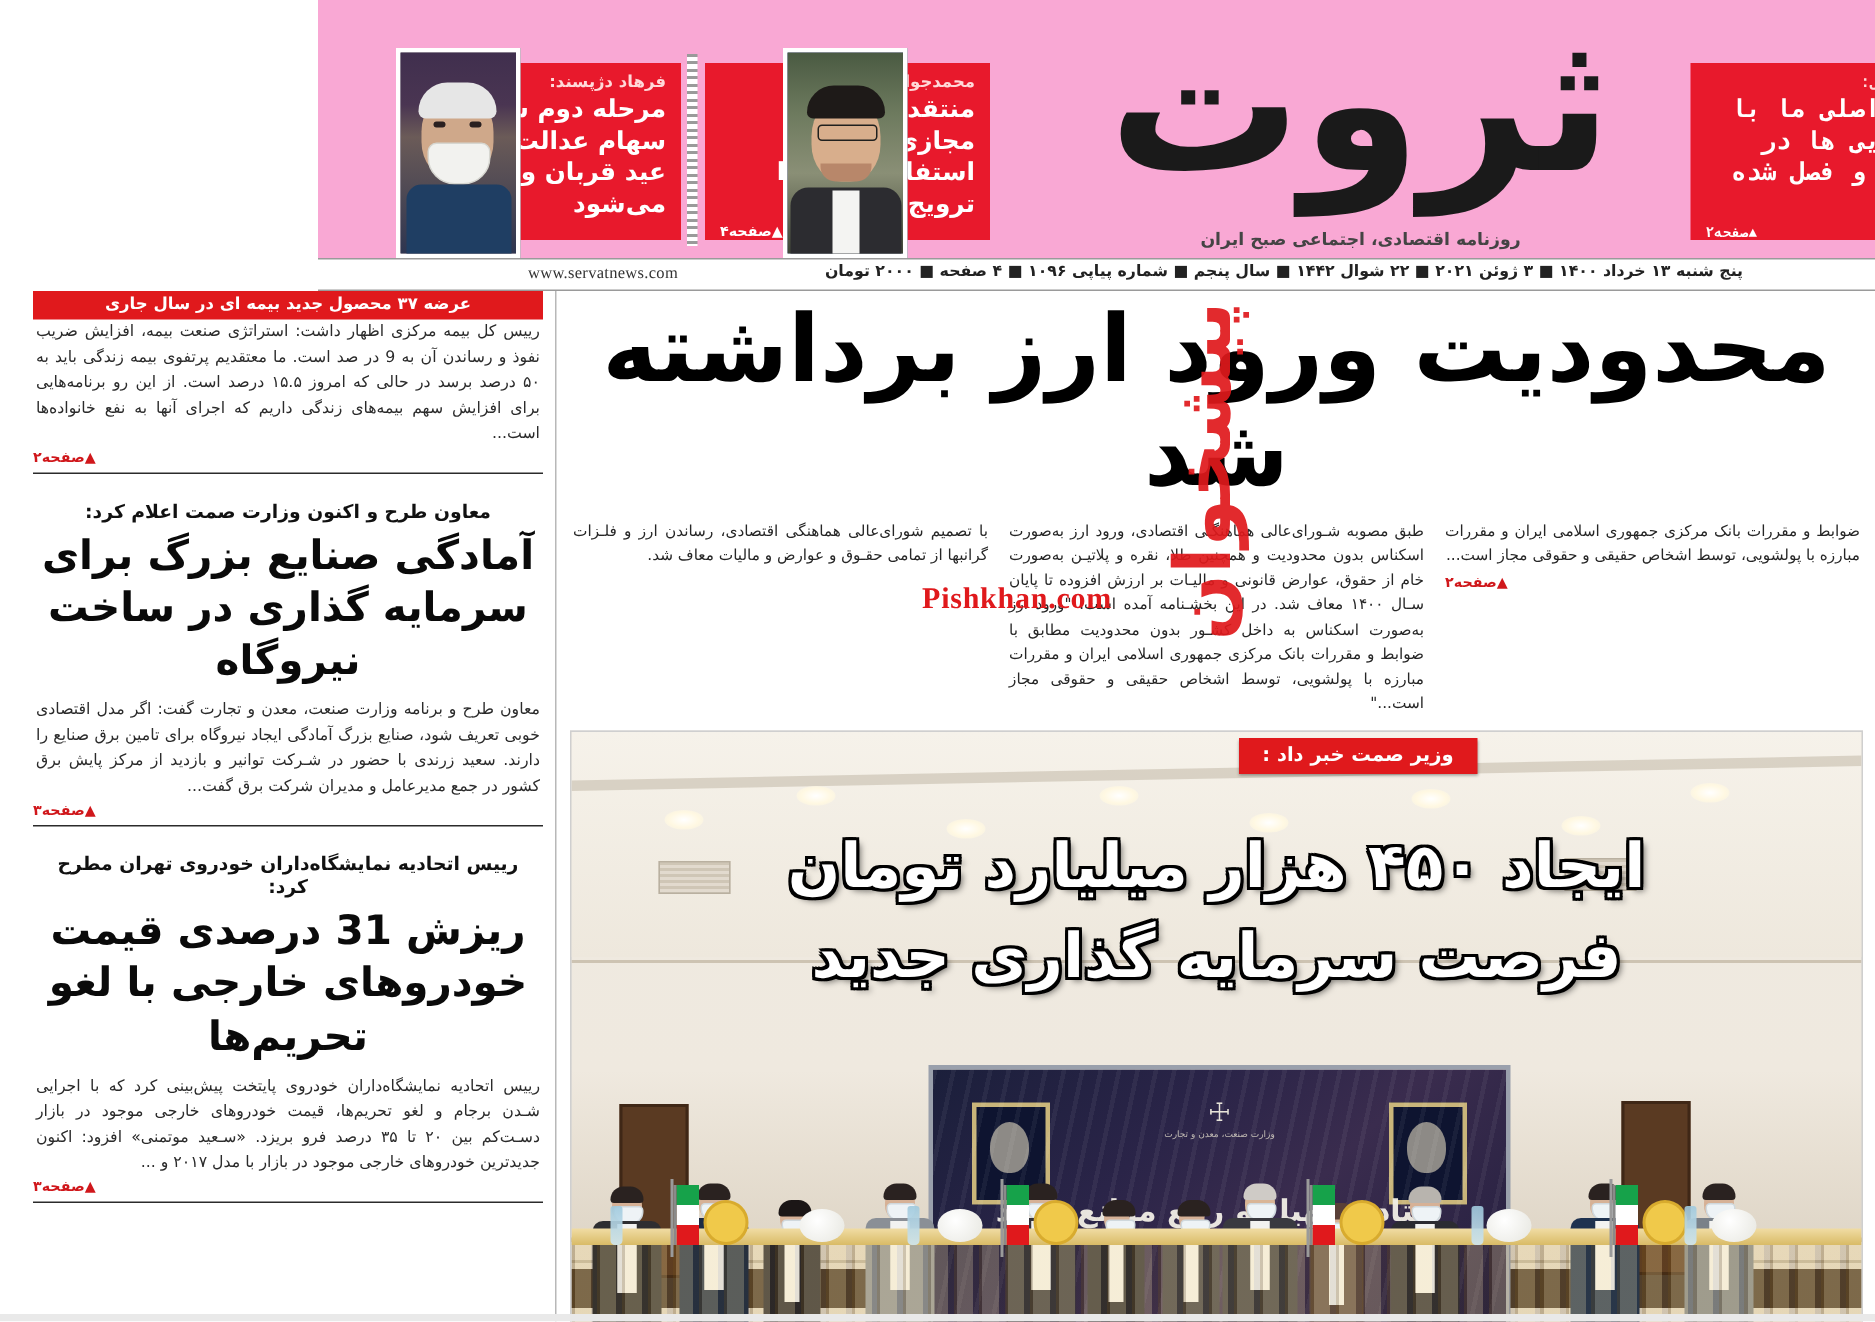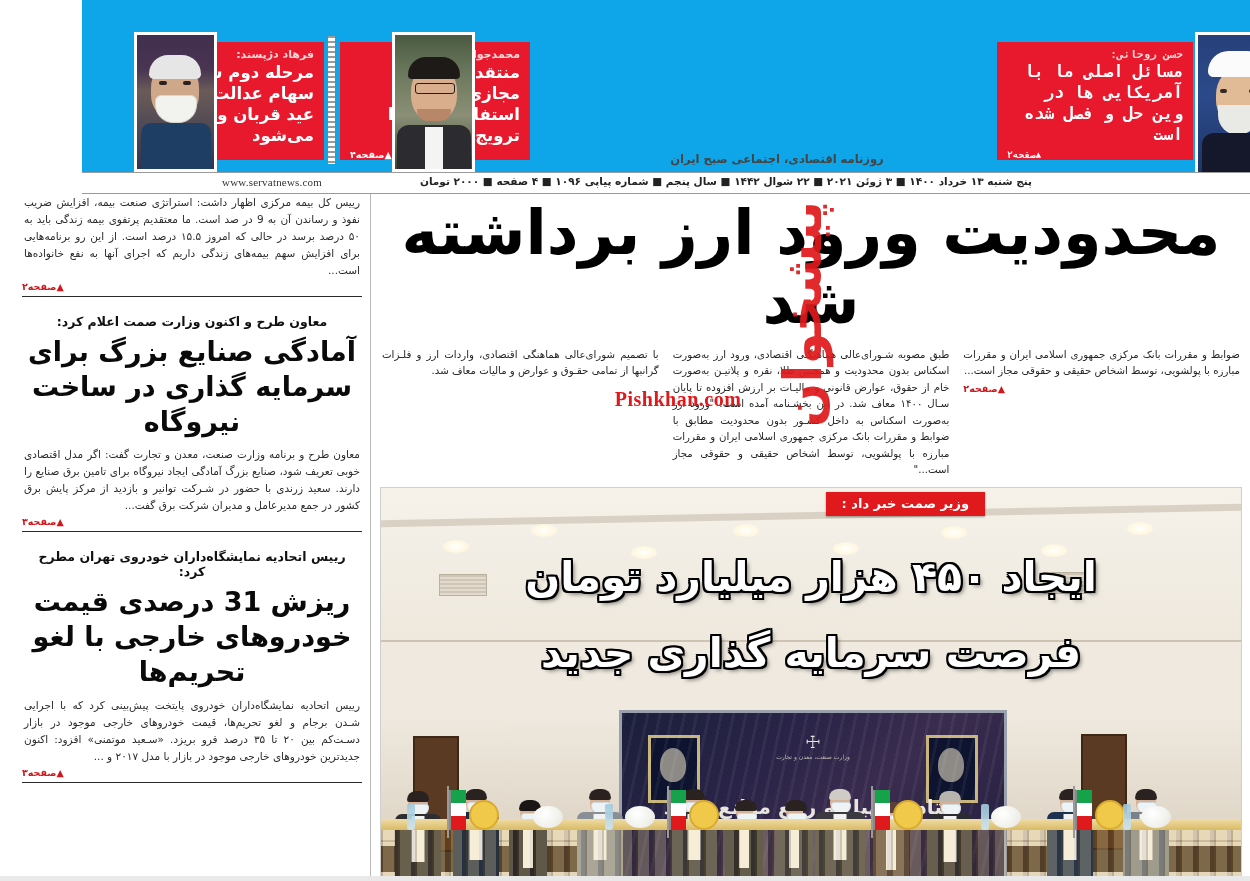--- a/index.html
+++ b/index.html
@@ -5,21 +5,21 @@
   html,body{margin:0;padding:0;}
   body{
     width:1250px;height:881px;overflow:hidden;
     background:#ffffff;
     font-family:"DejaVu Sans","Liberation Sans",sans-serif;
     direction:rtl;
   }
   #page{position:relative;width:1250px;height:881px;background:#fff;}
 
   
-  .header{position:relative;height:180px;width:1168px;background:#0ea5e9;}
+  .header{position:relative;height:180px;width:1038px;background:#f9a8d4;}
 
   
   .masthead{
     position:absolute;left:495px;top:12px;width:400px;height:160px;
     text-align:center;
   }
   .masthead-word{
     position:absolute;right:0px;top:-6px;width:400px;
     font-family:"DejaVu Sans","Liberation Sans",sans-serif;
     font-size:128px;font-weight:bold;line-height:1;
@@ -261,20 +261,21 @@
         <div style="position:absolute;left:16px;top:30px;width:46px;height:56px;border-radius:46% 46% 44% 44%;background:#d8ae8c;"></div>
         <div style="position:absolute;left:13px;top:22px;width:52px;height:22px;border-radius:22px 22px 5px 5px;background:#1e1a18;"></div>
         <div style="position:absolute;left:20px;top:48px;width:38px;height:9px;border:1.5px solid #20201e;border-radius:3px;"></div>
         <div style="position:absolute;left:22px;top:74px;width:34px;height:12px;background:#b8876a;border-radius:0 0 10px 10px;"></div>
         <div style="position:absolute;left:2px;top:90px;width:74px;height:46px;background:#2c2c30;border-radius:12px 12px 0 0;"></div>
         <div style="position:absolute;left:30px;top:92px;width:18px;height:44px;background:#f4f4f2;"></div>
       </div>
     </div>
 
     <div class="masthead">
+      <div class="masthead-word">ثروت</div>
       <div class="masthead-tag">روزنامه اقتصادی، اجتماعی صبح ایران</div>
     </div>
 
     <div class="promo" style="left:915px;top:42px;width:196px;font-family:Liberation Mono, monospace;">
       <div class="promo-kicker">حسن روحانی:</div>
       <div class="promo-head">مسائل اصلی ما با آمریکایی ها در وین حل و فصل شده است</div>
       <div class="promo-page">▲صفحه۲</div>
     </div>
     <div class="promo-photo" style="left:1113px;top:32px;width:80px;height:137px;">
       <div class="ph-inner" style="position:relative;width:100%;height:100%;
@@ -294,20 +295,21 @@
     </div>
   </div>
 
   <div class="sheet">
 
     <div class="vrule"></div>
 
     <div class="side-col">
 
       <div class="side-art">
+        <div class="side-redbar">عرضه ۳۷ محصول جدید بیمه ای در سال جاری</div>
         <div class="side-body">رییس کل بیمه مرکزی اظهار داشت: استراتژی صنعت بیمه، افزایش ضریب نفوذ و رساندن آن به 9 در صد است. ما معتقدیم پرتفوی بیمه زندگی باید به ۵۰ درصد برسد در حالی که امروز ۱۵.۵ درصد است. از این رو برنامه‌هایی برای افزایش سهم بیمه‌های زندگی داریم که اجرای آنها به نفع خانواده‌ها است...</div>
         <div class="side-more">▲صفحه۲</div>
         <div class="side-rule"></div>
       </div>
 
       <div class="side-art">
         <div class="side-kicker">معاون طرح و اکنون وزارت صمت اعلام کرد:</div>
         <div class="side-head">آمادگی صنایع بزرگ برای سرمایه گذاری در ساخت نیروگاه</div>
         <div class="side-body">معاون طرح و برنامه وزارت صنعت، معدن و تجارت گفت: اگر مدل اقتصادی خوبی تعریف شود، صنایع بزرگ آمادگی ایجاد نیروگاه برای تامین برق صنایع را دارند. سعید زرندی با حضور در شـرکت توانیر و بازدید از مرکز پایش برق کشور در جمع مدیرعامل و مدیران شرکت برق گفت...</div>
         <div class="side-more">▲صفحه۳</div>
@@ -322,21 +324,21 @@
         <div class="side-rule"></div>
       </div>
 
     </div>
 
     <div class="main">
 
       <div class="main-head">محدودیت ورود ارز برداشته شد</div>
 
       <div class="main-cols">
-        <div class="main-col">با تصمیم شورای‌عالی هماهنگی اقتصادی، واردات ارز و فلـزات گرانبها از تمامی حقـوق و عوارض و مالیات معاف شد.</div>
+        <div class="main-col">با تصمیم شورای‌عالی هماهنگی اقتصادی، رساندن ارز و فلـزات گرانبها از تمامی حقـوق و عوارض و مالیات معاف شد.</div>
         <div class="main-col">طبق مصوبه شـورای‌عالی هماهنگـی اقتصادی، ورود ارز به‌صورت اسکناس بدون محدودیت و همچنین طلا، نقره و پلاتیـن به‌صورت خام از حقوق، عوارض قانونی و مالیـات بر ارزش افزوده تا پایان سـال ۱۴۰۰ معاف شد. در این بخشـنامه آمده است: "ورود ارز به‌صورت اسکناس به داخل کشـور بدون محدودیت مطابق با ضوابط و مقررات بانک مرکزی جمهوری اسلامی ایران و مقررات مبارزه با پولشویی، توسط اشخاص حقیقی و حقوقی مجاز است..."</div>
         <div class="main-col">
           <span>ضوابط و مقررات بانک مرکزی جمهوری اسلامی ایران و مقررات مبارزه با پولشویی، توسط اشخاص حقیقی و حقوقی مجاز است...</span>
           <div class="side-more">▲صفحه۲</div>
         </div>
       </div>
 
       <div class="photo-wrap">
         <div class="room"></div>
         <div class="ceiling"></div>
@@ -503,21 +505,21 @@
         <div class="vase" style="left:610px;"></div>
         <div class="vase" style="left:760px;"></div>
 
         <div class="bottle" style="left:26px;"></div>
         <div class="bottle" style="left:224px;"></div>
         <div class="bottle" style="left:600px;"></div>
         <div class="bottle" style="left:742px;"></div>
 
         <div class="badge">وزیر صمت خبر داد :</div>
         <div class="ovl-head" style="top:62px;">ایجاد ۴۵۰ هزار میلیارد تومان</div>
-        <div class="ovl-head" style="top:138px;">فرصت سرمایه گذاری جدید</div>
+        <div class="ovl-head" style="top:122px;">فرصت سرمایه گذاری جدید</div>
 
       </div>
     </div>
 
     <div class="pishkhan-fa" style="left:690px;top:90px;">پیشخوان</div>
     <div class="pishkhan-lat" style="left:678px;top:194px;">Pishkhan.com</div>
   </div>
 
   <div class="bottom-strip"></div>
 </div>

